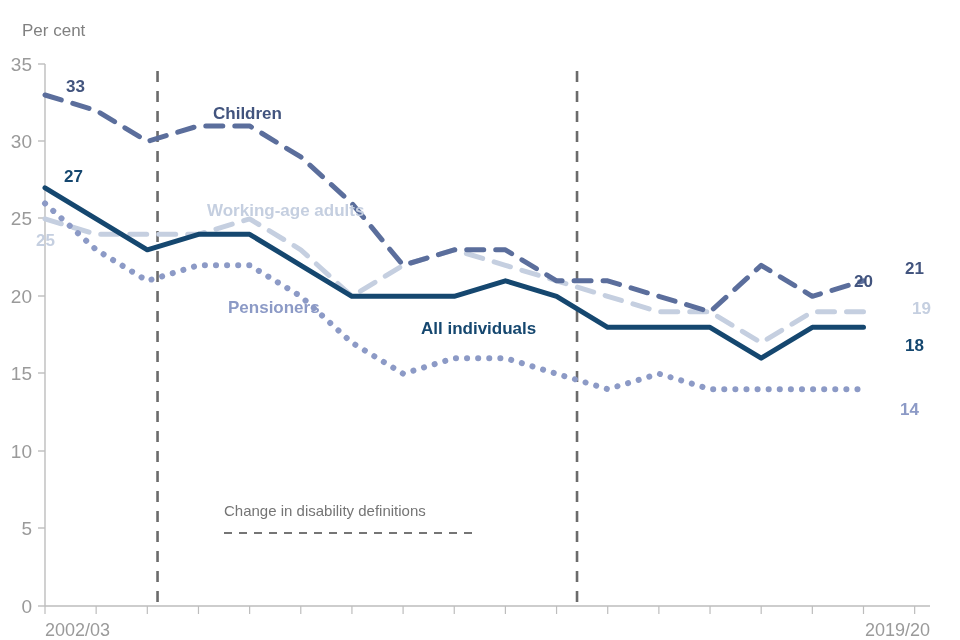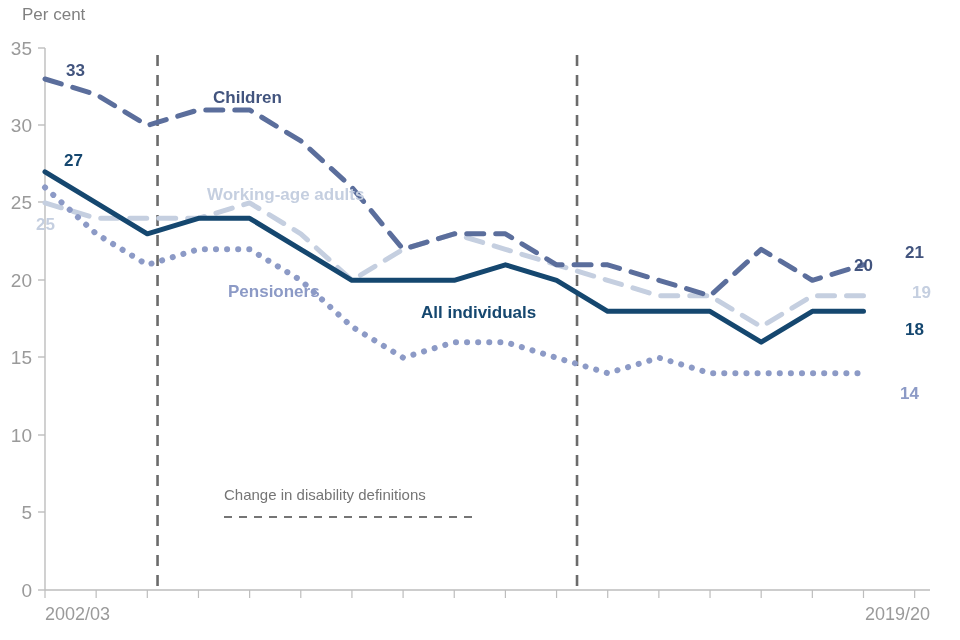--- a/index.html
+++ b/index.html
@@ -3,21 +3,21 @@
 <meta charset="utf-8">
 <style>
   html,body{margin:0;padding:0;}
   body{
     width:960px;height:640px;
     background:#ffffff;
     font-family:"Liberation Sans", sans-serif;
     overflow:hidden;
     position:relative;
   }
-  #chart-root{position:absolute;inset:0;}
+  #chart-root{position:absolute;inset:0;margin-top:16px;}
   svg{display:block;}
   .axis-label{fill:#808080;font-size:17px;font-family:"Liberation Sans",sans-serif;}
   .tick-label{fill:#9a9a9a;font-size:19px;font-family:"Liberation Sans",sans-serif;}
   .xtick-label{fill:#9a9a9a;font-size:18px;font-family:"Liberation Sans",sans-serif;}
   .series-label{font-size:17px;font-weight:bold;font-family:"Liberation Sans",sans-serif;}
   .end-label{font-size:17px;font-weight:bold;font-family:"Liberation Sans",sans-serif;}
   .note-label{fill:#757575;font-size:15px;font-family:"Liberation Sans",sans-serif;}
 </style>
 </head>
 <body>

